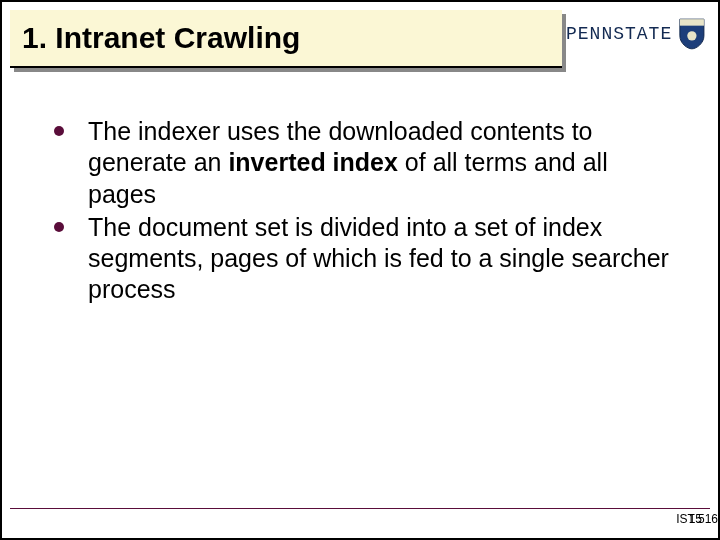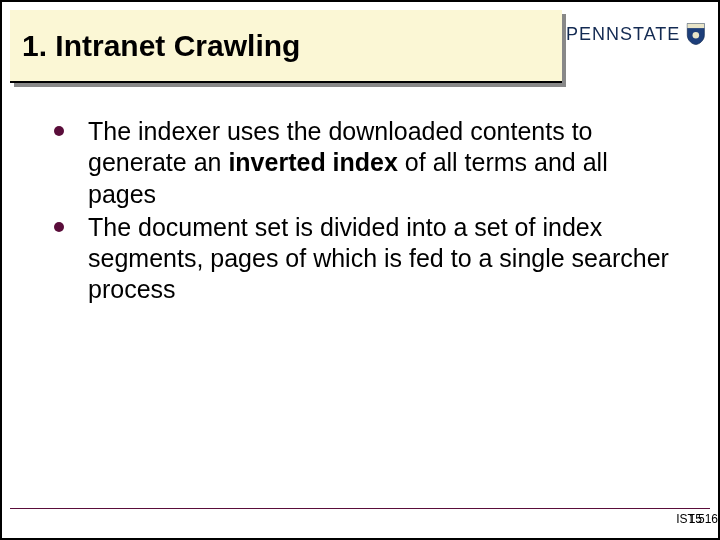--- a/index.html
+++ b/index.html
@@ -17,21 +17,21 @@
     width: 720px;
     height: 540px;
     border: 2px solid #000;
     position: relative;
     background: #fff;
   }
   .title-box {
     position: absolute;
     top: 8px;
     left: 8px;
-    height: 73px;
+    height: 58px;
     width: 552px;
     background: #fbf7d5;
     border-bottom: 2px solid #000;
     box-shadow: 4px 4px 0 0 #888;
     display: flex;
     align-items: center;
     padding-left: 12px;
     box-sizing: border-box;
   }
   .title-text {
@@ -44,21 +44,21 @@
     top: 6px;
     right: 12px;
     width: 140px;
     height: 52px;
     display: flex;
     align-items: center;
     justify-content: flex-end;
     gap: 6px;
   }
   .logo-text {
-    font-family: Liberation Sans, sans-serif;
+    font-family: Liberation Mono, monospace;
     font-size: 18px;
     letter-spacing: 1px;
     color: #132a52;
     font-weight: 500;
   }
   .logo-shield {
     width: 30px;
     height: 36px;
   }
   .body-area {

